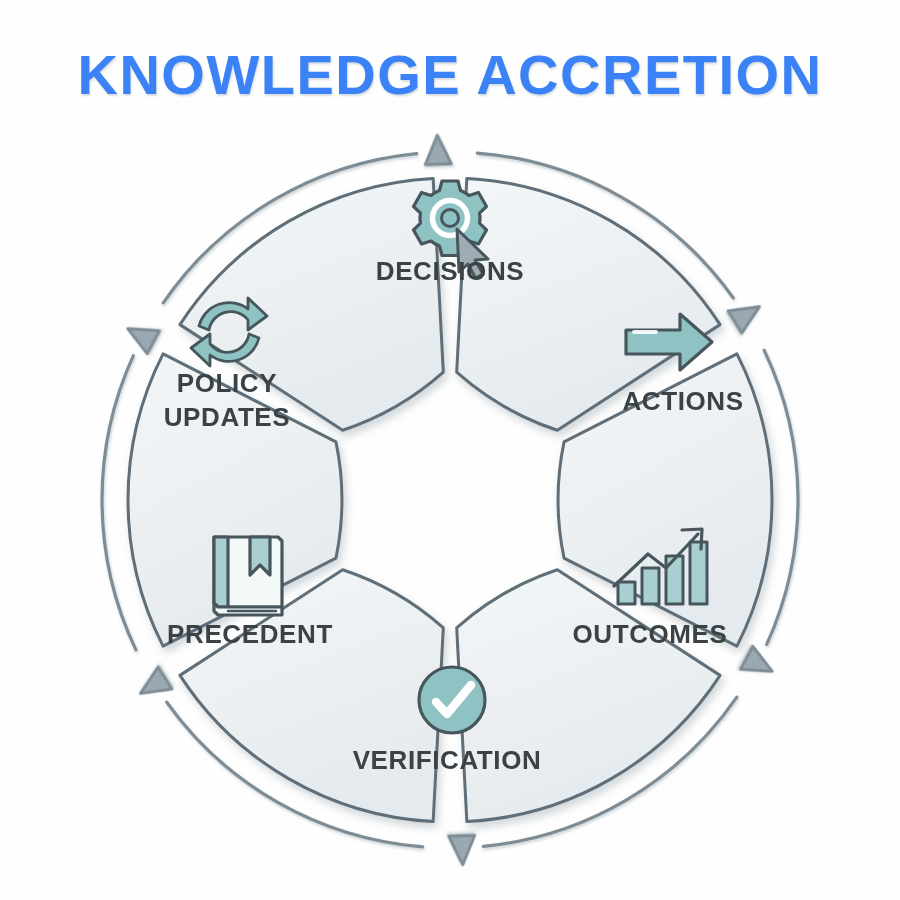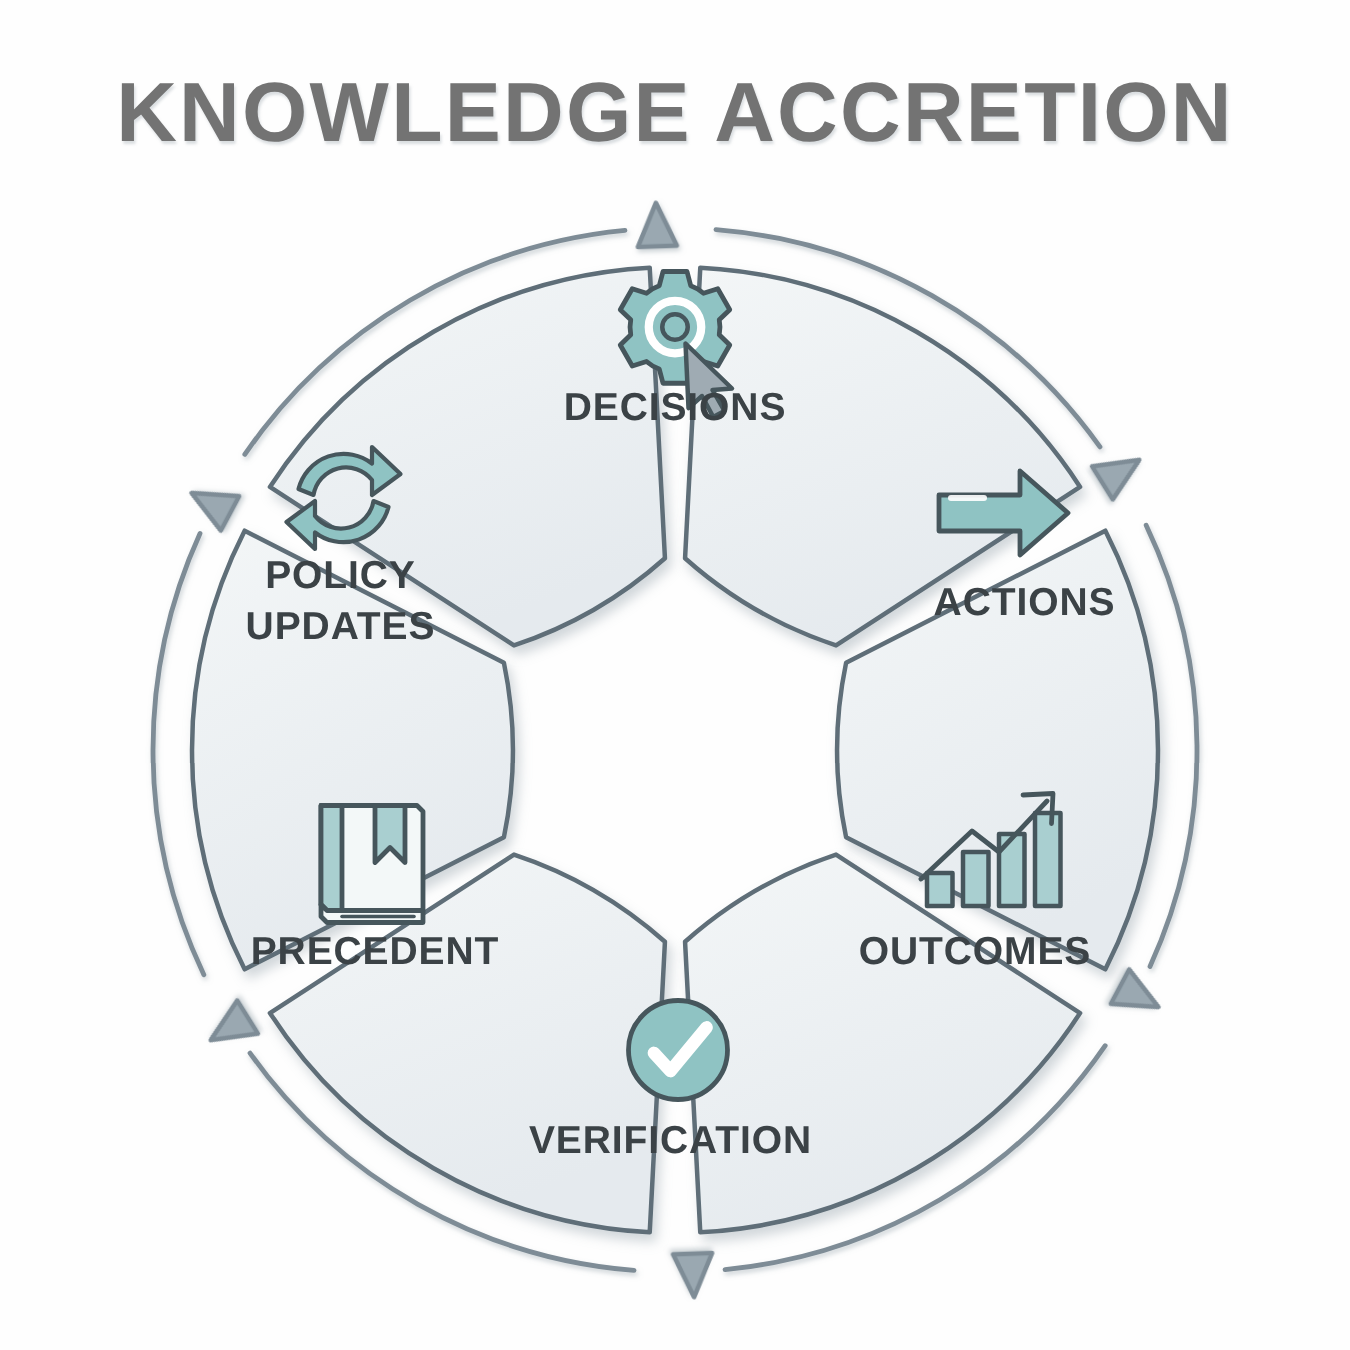--- a/index.html
+++ b/index.html
@@ -25,21 +25,21 @@
   .title {
     position: absolute;
     left: 0;
     top: 42px;
     width: 900px;
     text-align: center;
     font-family: "Liberation Sans", sans-serif;
     font-size: 56px;
     font-weight: bold;
     letter-spacing: 1.5px;
-    color: #737373;
+    color: #3b82f6;
     text-shadow: 1px 2px 2px rgba(150,160,170,0.35);
     user-select: none;
   }
   svg.diagram {
     position: absolute;
     left: 0;
     top: 0;
     width: 900px;
     height: 900px;
   }

